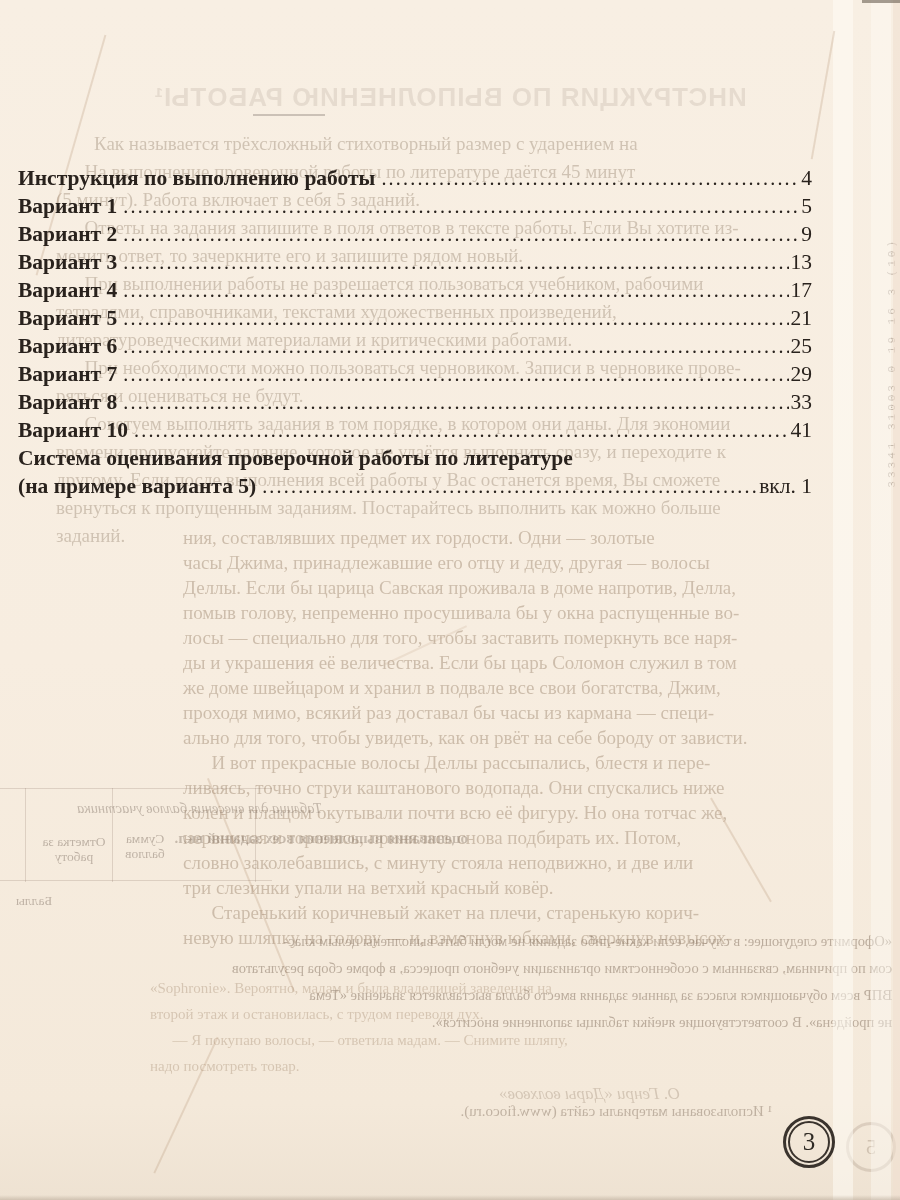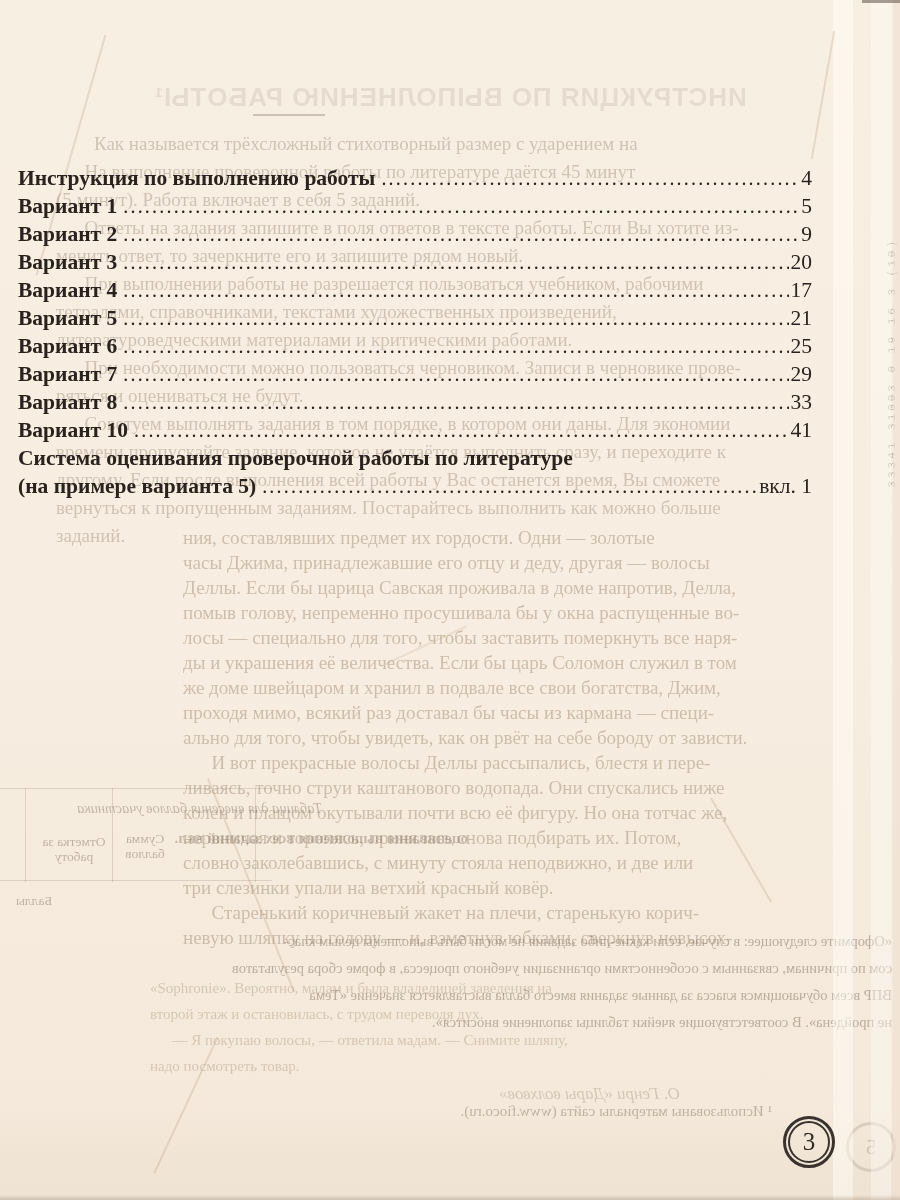--- a/index.html
+++ b/index.html
@@ -143,21 +143,21 @@
         <span class="toc-num">5</span>
     </div>
     <div class="toc-row">
       <span class="toc-label">Вариант 2</span>
         <span class="dots"></span>
         <span class="toc-num">9</span>
     </div>
     <div class="toc-row">
       <span class="toc-label">Вариант 3</span>
         <span class="dots"></span>
-        <span class="toc-num">20</span>
+        <span class="toc-num">13</span>
     </div>
     <div class="toc-row">
       <span class="toc-label">Вариант 4</span>
         <span class="dots"></span>
         <span class="toc-num">17</span>
     </div>
     <div class="toc-row">
       <span class="toc-label">Вариант 5</span>
         <span class="dots"></span>
         <span class="toc-num">21</span>

